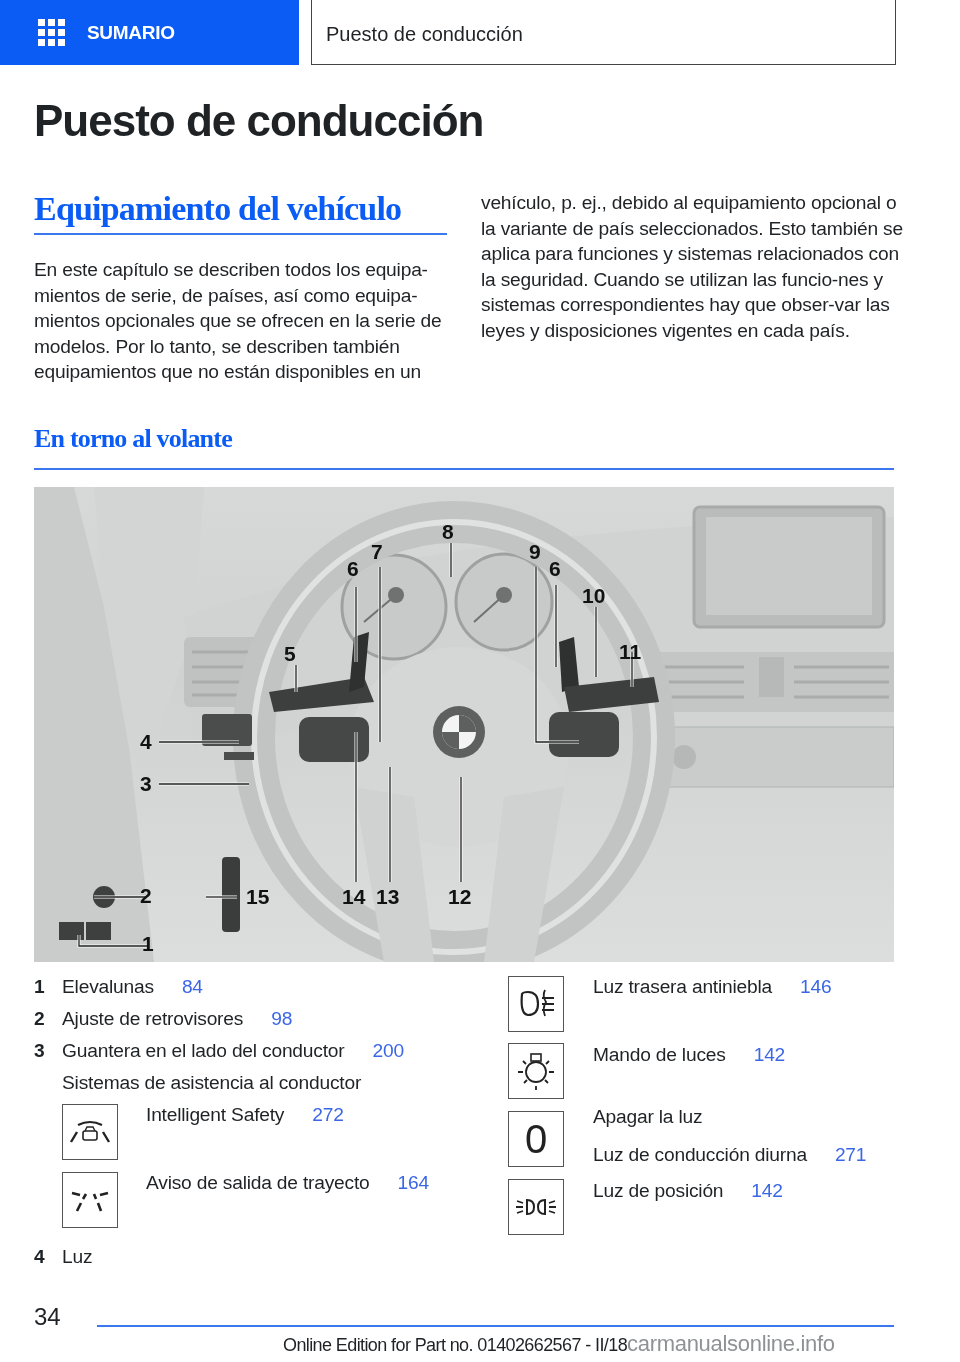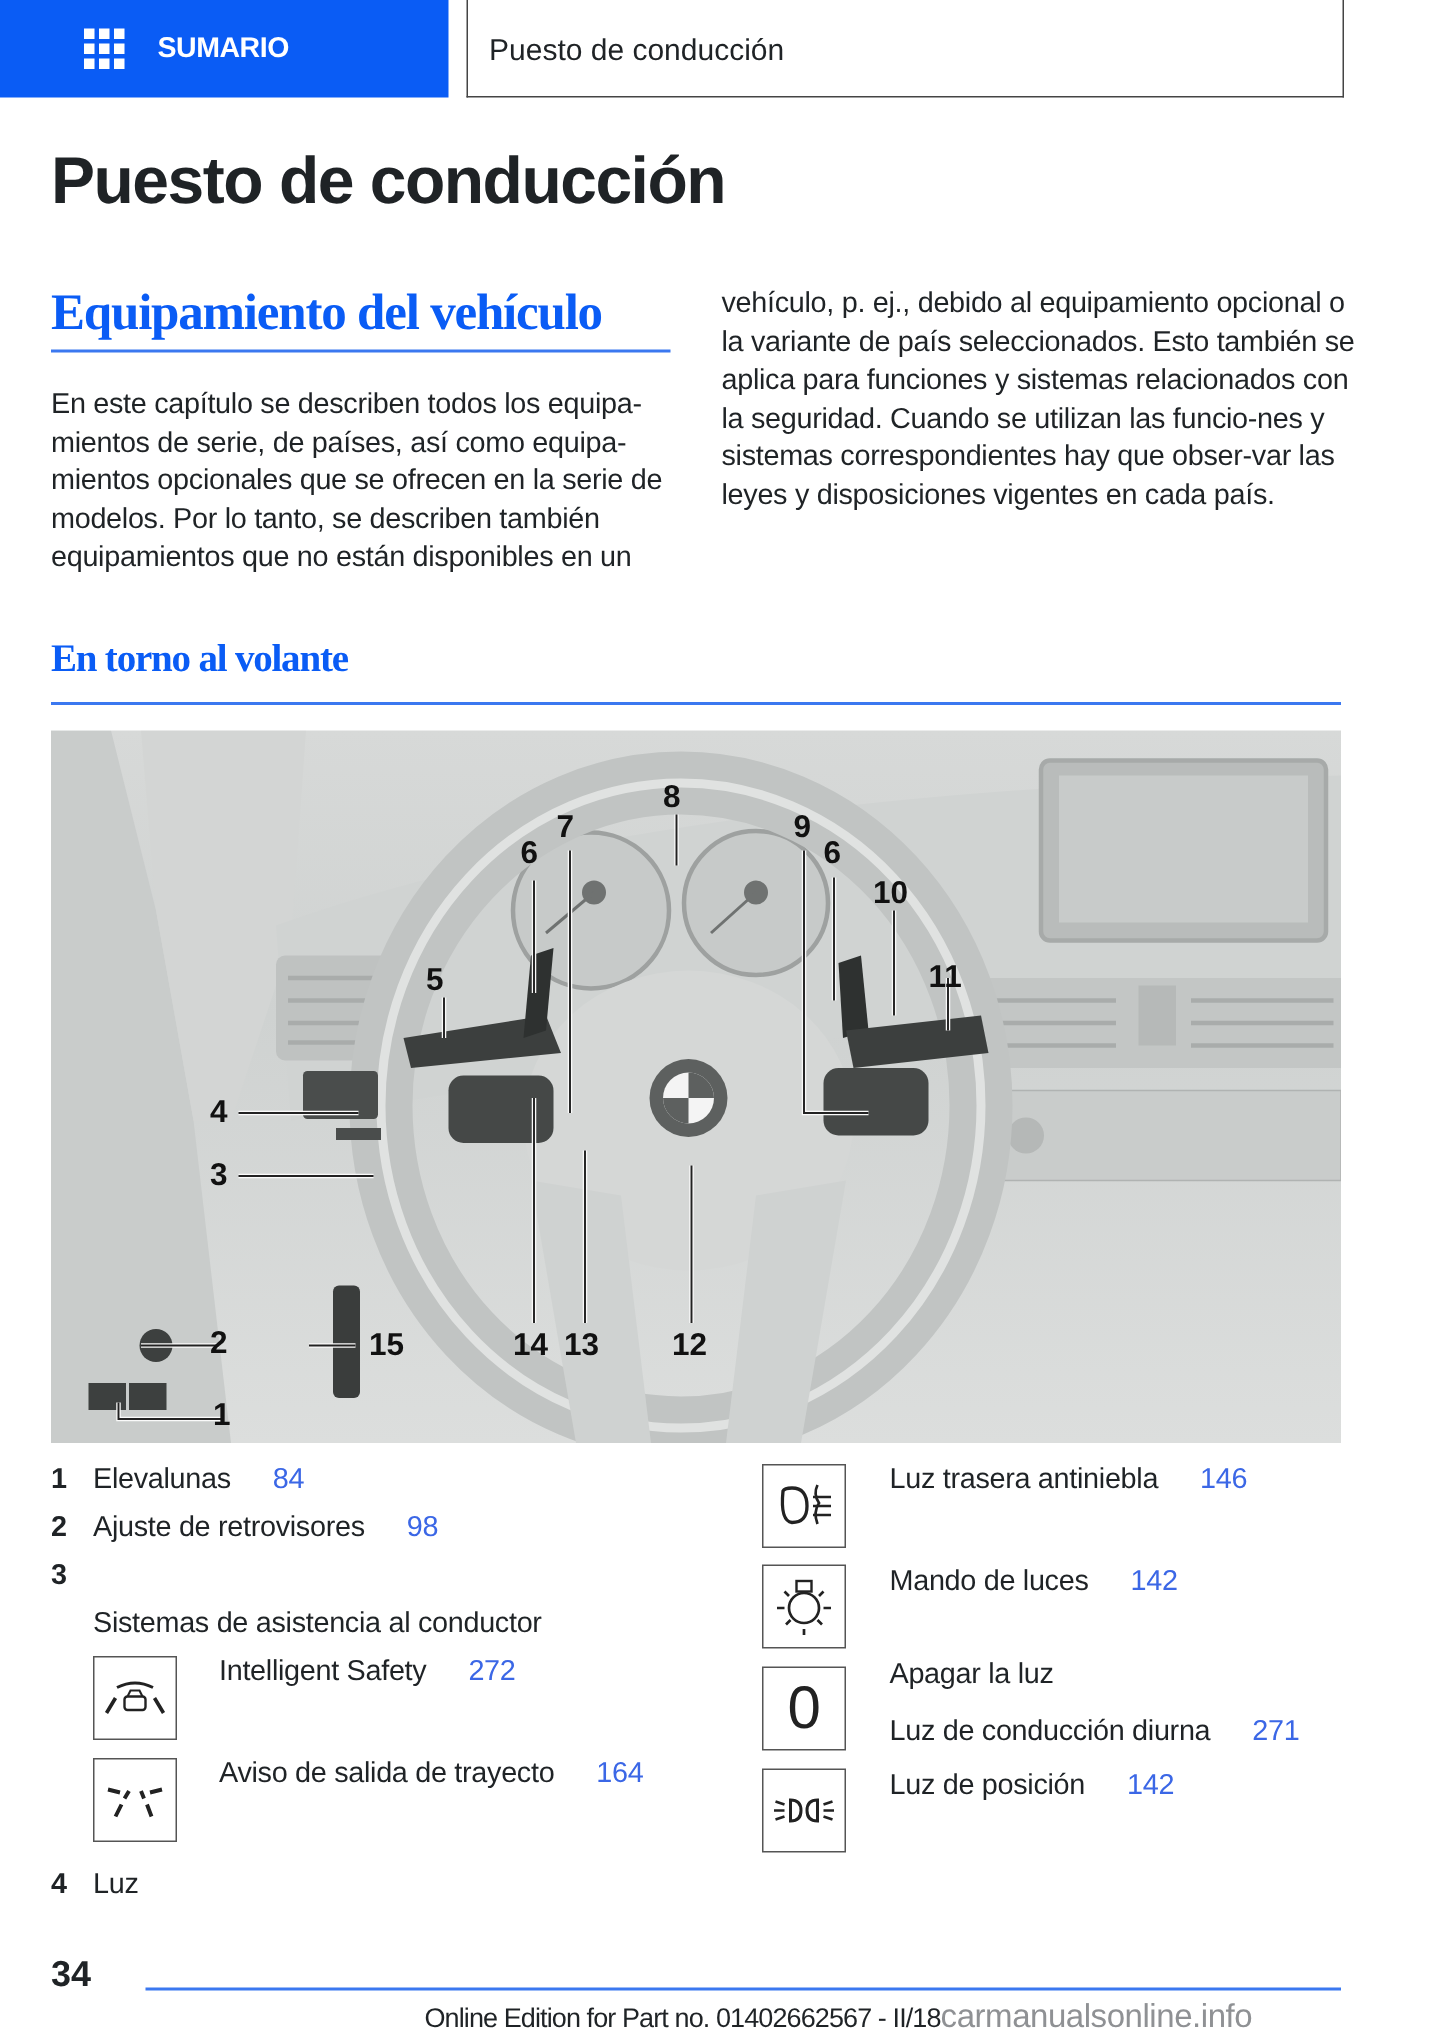--- a/index.html
+++ b/index.html
@@ -1,20 +1,20 @@
 <!DOCTYPE html>
 <html><head>
 <meta charset="utf-8">
 <style>
   * { box-sizing: border-box; margin: 0; padding: 0; }
   html, body { width: 960px; height: 1362px; background: #ffffff; overflow: hidden; }
   body { position: relative; font-family: "Liberation Sans", sans-serif; color: #1f2326; }
 
   .top-nav { position: absolute; left: 0; top: 0; width: 960px; height: 66px; }
-  .sumario-btn { position: absolute; left: 0; top: 0; width: 299px; height: 65px; background: #0a5cf5; display: flex; align-items: center; padding-left: 56px; cursor: pointer; }
+  .sumario-btn { position: absolute; left: 0; top: 0; width: 299px; height: 65px; background: #0a5cf5; display: flex; align-items: center; padding-left: 38px; cursor: pointer; }
   .grid-icon { display: grid; grid-template-columns: repeat(3, 7px); grid-template-rows: repeat(3, 7px); gap: 3px; margin-right: 22px; }
   .grid-icon span { background: #ffffff; display: block; }
   .sumario-label { color: #ffffff; font-weight: bold; font-size: 19px; letter-spacing: -0.3px; }
   .crumb-box { position: absolute; left: 311px; top: -2px; width: 585px; height: 67px; border: 1.5px solid #444; border-top: none; display: flex; align-items: center; padding-left: 14px; padding-top: 6px; }
   .crumb-label { font-size: 20px; color: #1f2326; }
 
   .page-title { position: absolute; left: 34px; top: 96px; font-size: 44px; font-weight: bold; letter-spacing: -1px; color: #1f2326; }
 
   .h2 { color: #0a5cf5; font-weight: bold; letter-spacing: -0.8px; font-family: Liberation Serif, serif; }
   .sec1-title { position: absolute; left: 34px; top: 190px; font-size: 34px; }
@@ -29,21 +29,21 @@
   .figure { position: absolute; left: 34px; top: 487px; width: 860px; height: 475px; background: linear-gradient(180deg, #d7d9d8 0%, #cfd2d1 40%, #dcdedd 100%); overflow: hidden; }
   .figure svg { position: absolute; left: 0; top: 0; }
   .callout { position: absolute; font-weight: bold; font-size: 21px; color: #111; font-family: "Liberation Sans", sans-serif; }
 
   .legend { position: absolute; font-size: 19.2px; color: #1f2326; letter-spacing: -0.2px; }
   .legend .num { position: absolute; left: 0; font-weight: bold; }
   .legend .txt { position: absolute; left: 28px; white-space: nowrap; }
   .pg { color: #3b67e6; margin-left: 28px; }
   .icon-box { position: absolute; width: 56px; height: 56px; border: 1.5px solid #555; background: #fff; display: flex; align-items: center; justify-content: center; }
 
-  .page-num { position: absolute; left: 34px; top: 1303px; font-size: 24px; font-weight: bold; color: #1f2326; }
+  .page-num { position: absolute; left: 34px; top: 1303px; font-size: 24px; font-weight: normal; color: #1f2326; }
   .footer-rule { position: absolute; left: 97px; top: 1325px; width: 797px; height: 2px; background: #3b78f0; }
   .footer-text { position: absolute; left: 283px; top: 1331px; font-size: 18px; color: #1f2326; letter-spacing: -0.6px; white-space: nowrap; }
   .watermark { color: #8f9194; font-size: 22px; letter-spacing: -0.3px; }
 </style>
 </head>
 <body>
 
 <div class="top-nav">
   <div class="sumario-btn">
     <div class="grid-icon">
@@ -201,20 +201,21 @@
   <div style="position:absolute;top:0;height:26px;width:440px">
     <span class="num">1</span>
     <span class="txt"><span>Elevalunas</span><span class="pg">84</span></span>
   </div>
   <div style="position:absolute;top:32px;height:26px;width:440px">
     <span class="num">2</span>
     <span class="txt"><span>Ajuste de retrovisores</span><span class="pg">98</span></span>
   </div>
   <div style="position:absolute;top:64px;height:26px;width:440px">
     <span class="num">3</span>
+    <span class="txt"><span>Guantera en el lado del conductor</span><span class="pg">200</span></span>
   </div>
   <div style="position:absolute;top:96px;height:26px;width:440px">
     <span class="txt">Sistemas de asistencia al conductor</span>
   </div>
 
   <div class="icon-box" style="left:28px;top:128px;">
     <svg width="44" height="30" viewBox="0 0 44 30">
         <path d="M10 8 Q22 2 34 8" stroke="#222" stroke-width="2" fill="none"></path>
         <rect x="15" y="14" width="14" height="9" rx="2" stroke="#222" stroke-width="1.6" fill="none"></rect>
         <path d="M17 14 L19 10 L25 10 L27 14" stroke="#222" stroke-width="1.4" fill="none"></path>

